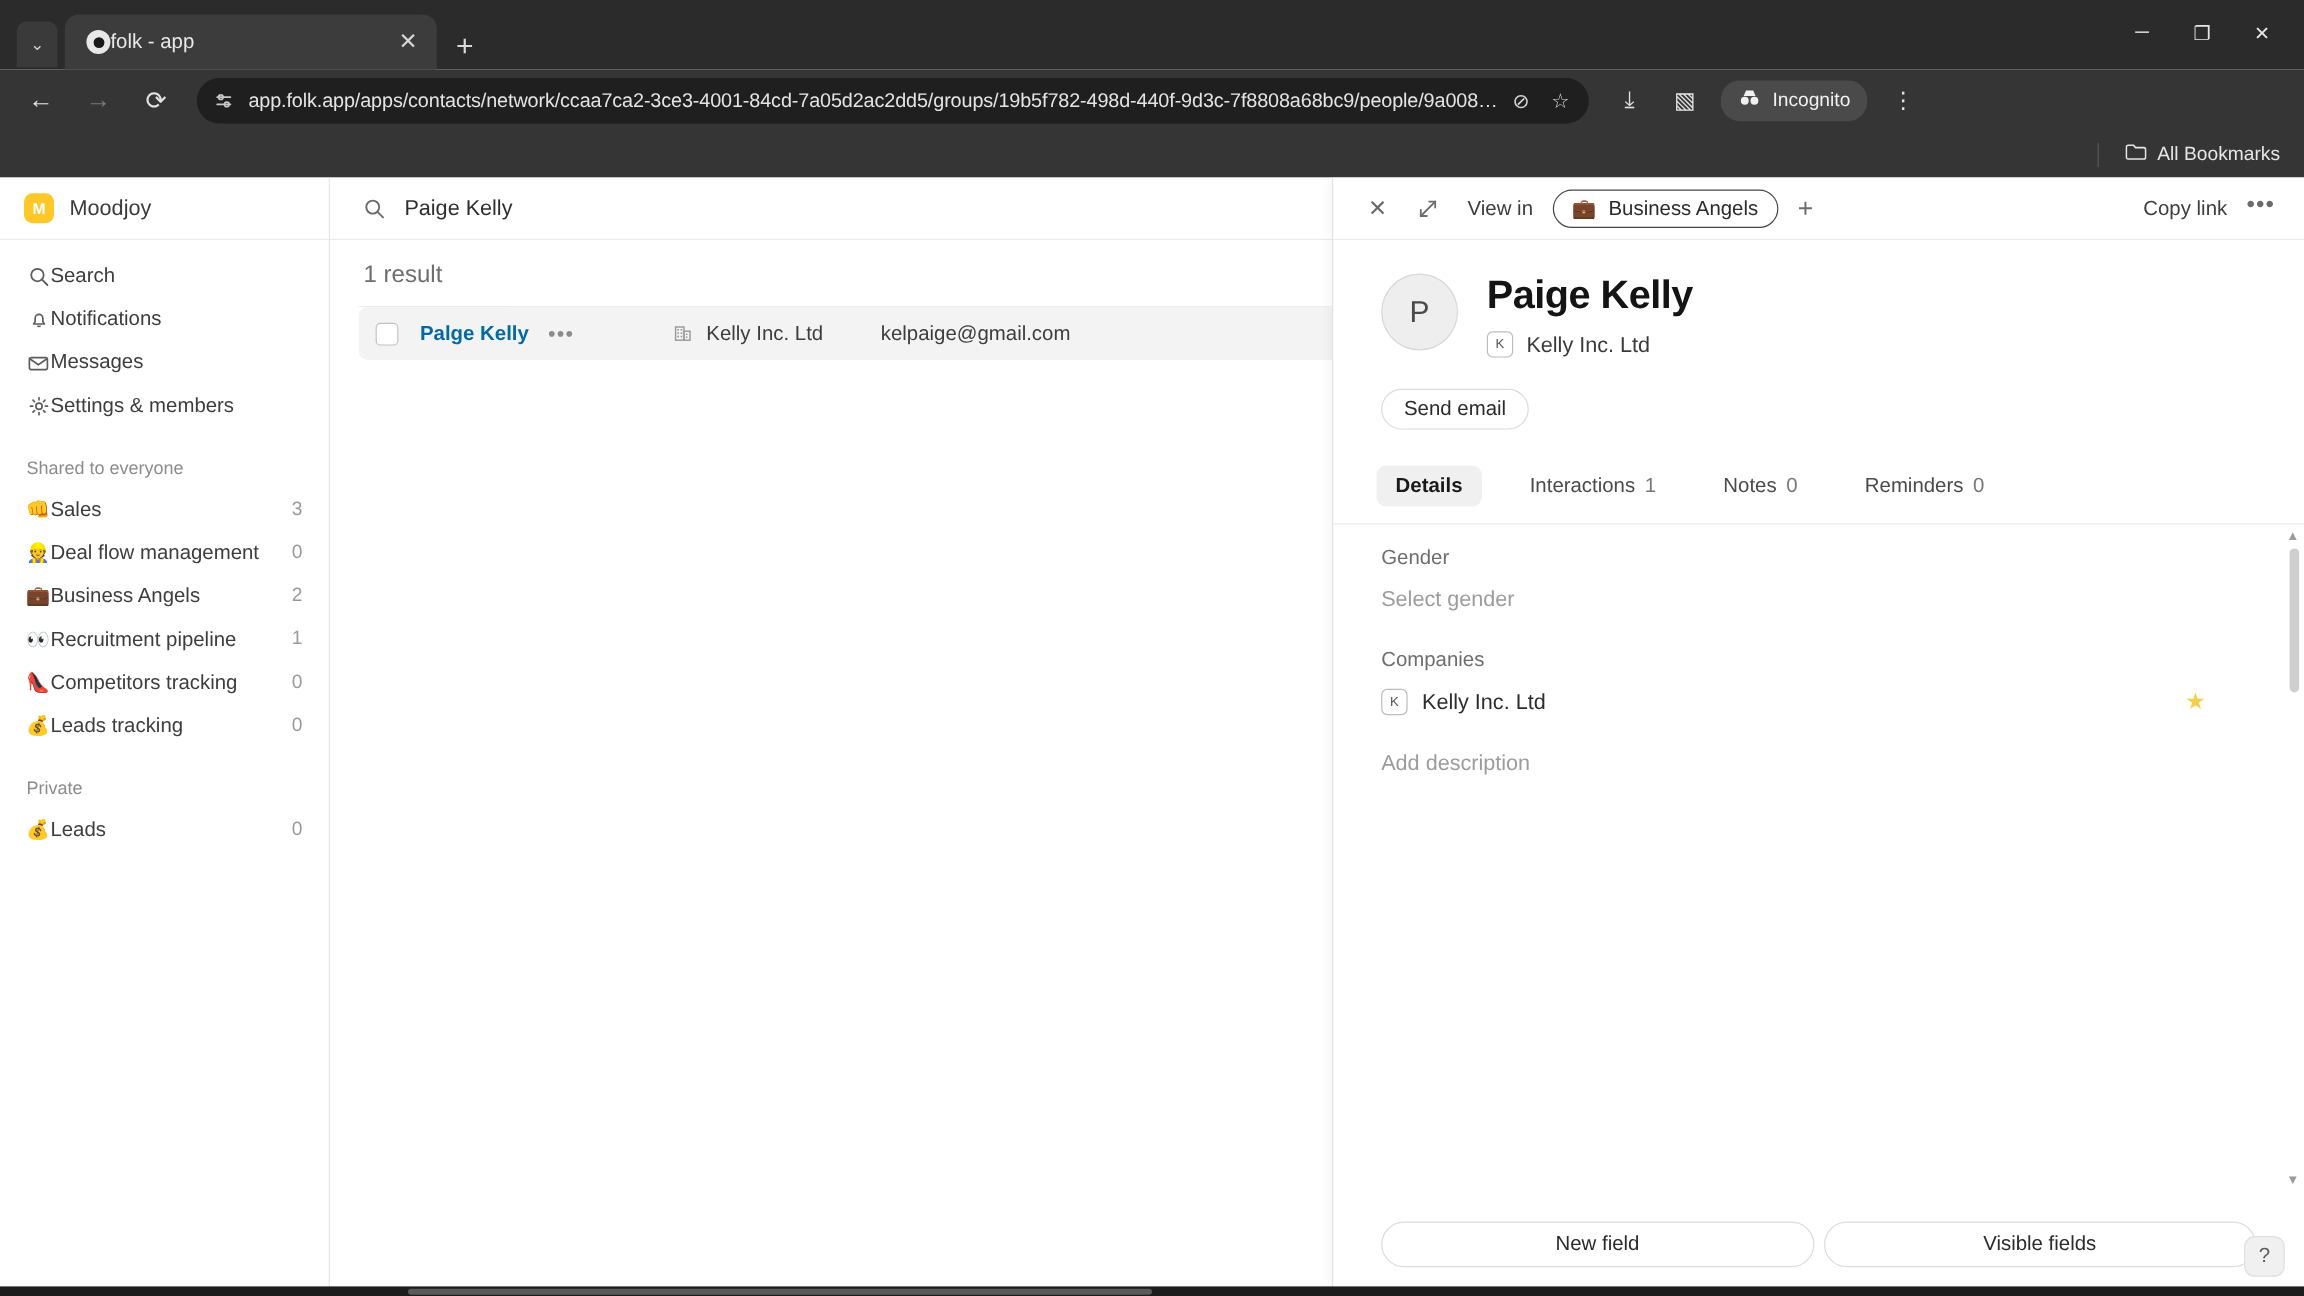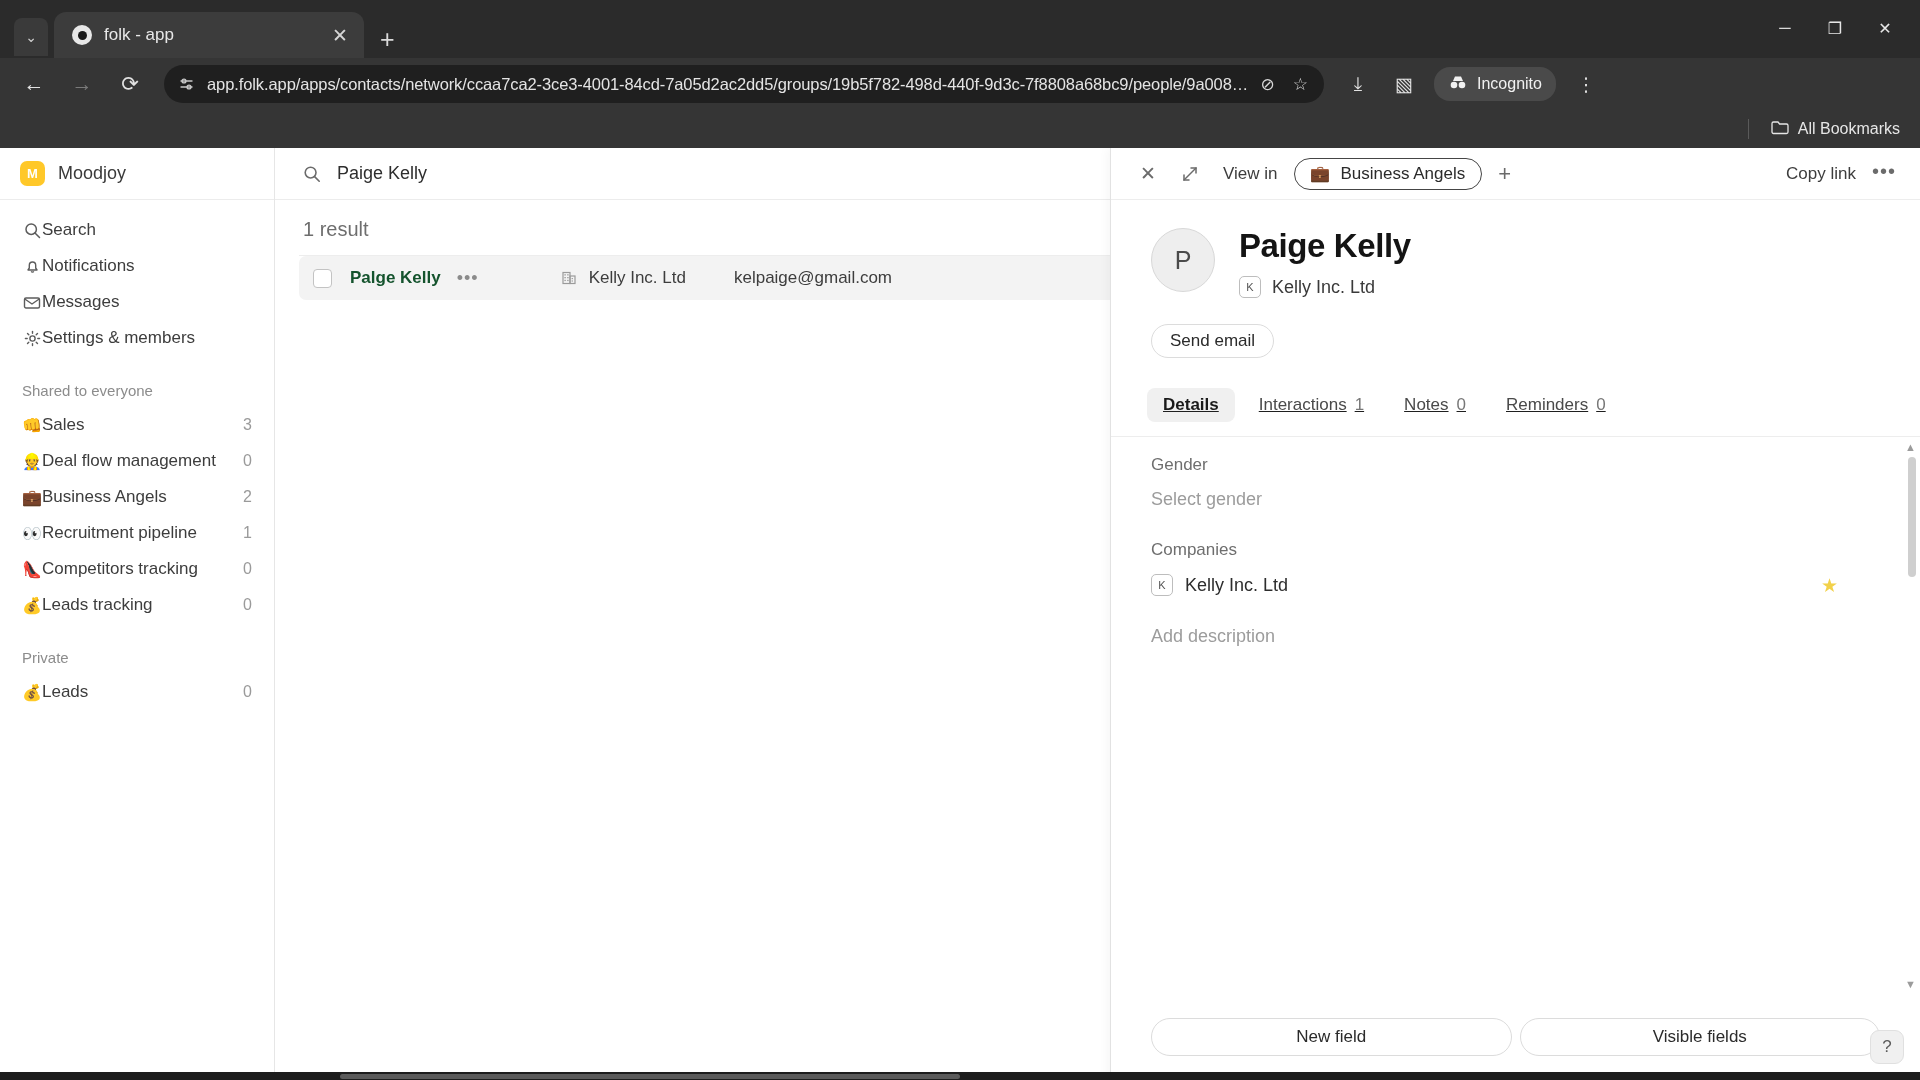--- a/index.html
+++ b/index.html
@@ -14,21 +14,21 @@
   
   .browser { width: 1920px; height: 1080px; display: flex; flex-direction: column; }
   .chrome-top { background: #2b2b2b; height: 58px; display: flex; align-items: flex-end; padding: 0 6px; position: relative; }
   .tab-list-btn {
     width: 34px; height: 38px; margin: 0 6px 2px 8px; border-radius: 8px 8px 0 0;
     background: #3a3a3a; display: flex; align-items: center; justify-content: center;
     color: #cfcfcf; font-size: 14px;
   }
   .tab {
     width: 310px; height: 46px; background: #3c3c3c; border-radius: 12px 12px 0 0;
-    display: flex; align-items: center; padding: 0 12px 0 18px; gap: 12px; color: #e8e8e8;
+    display: flex; align-items: center; padding: 0 12px 0 18px; color: #e8e8e8;
     font-size: 17px; position: relative;
   }
   .tab-favicon {
     width: 20px; height: 20px; border-radius: 50%; background: #e8e8e8;
     display: flex; align-items: center; justify-content: center; flex: 0 0 auto;
   }
   .tab-favicon .dot { width: 9px; height: 9px; border-radius: 50%; background: #1a1a1a; }
   .tab-title { flex: 1; white-space: nowrap; overflow: hidden; text-overflow: ellipsis; }
   .tab-close { color: #d6d6d6; font-size: 19px; line-height: 1; padding: 4px; border-radius: 50%; }
   .new-tab { color: #dadada; font-size: 25px; margin: 0 0 6px 16px; line-height: 1; }
@@ -85,21 +85,21 @@
   .list-search { height: 52px; display: flex; align-items: center; gap: 16px; padding: 0 28px; border-bottom: 1px solid #ececec; }
   .list-search .s-icon { color: #6b6b6b; font-size: 17px; display: flex; align-items: center; }
   .list-search .s-text { font-size: 18px; color: #2e2e2e; }
   .result-count { font-size: 20px; color: #6e6e6e; padding: 18px 28px 14px 28px; }
   .row-head-sep { height: 1px; background: #ededed; margin: 0 24px; }
   .contact-row {
     margin: 0 24px; height: 44px; display: flex; align-items: center; gap: 0;
     background: #f3f3f3; border-radius: 7px; padding: 0 14px;
   }
   .checkbox { width: 19px; height: 19px; border: 1.6px solid #c3c3c3; border-radius: 4px; background: #fff; flex: 0 0 auto; }
-  .row-name { font-size: 17px; font-weight: 700; color: #14532d; margin-left: 18px; }
+  .row-name { font-size: 17px; font-weight: 700; color: #0369a1; margin-left: 18px; }
   .row-more { color: #8b8b8b; font-size: 18px; margin-left: 16px; letter-spacing: 1px; line-height: 0.6; }
   .row-company { display: flex; align-items: center; gap: 12px; margin-left: 82px; font-size: 17px; color: #3d3d3d; }
   .row-email { font-size: 17px; color: #3d3d3d; margin-left: 48px; white-space: nowrap; }
   .bld-icon { color: #9a9a9a; font-size: 15px; display: flex; align-items: center; }
 
   
   .detail {
     position: absolute; right: 0; top: 0; bottom: 0; width: 810px;
     background: #fff; border-left: 1px solid #e2e2e2; display: flex; flex-direction: column;
     box-shadow: -2px 0 10px rgba(0,0,0,0.045);
@@ -125,21 +125,21 @@
   .person-company { display: flex; align-items: center; gap: 11px; margin-top: 12px; font-size: 18px; color: #3a3a3a; }
   .chip-k {
     width: 22px; height: 22px; border: 1.3px solid #bdbdbd; border-radius: 5px;
     display: flex; align-items: center; justify-content: center; font-size: 11px; color: #555;
   }
   .send-email-btn {
     margin: 26px 0 0 40px; display: inline-flex; align-items: center; justify-content: center;
     height: 34px; padding: 0 18px; border: 1.3px solid #dcdcdc; border-radius: 18px;
     font-size: 17px; color: #2b2b2b; width: max-content; background: #fff;
   }
-  .tabs { display: flex; align-items: flex-end; gap: 8px; padding: 30px 40px 0 36px; text-decoration: underline; }
+  .tabs { display: flex; align-items: flex-end; gap: 24px; padding: 30px 40px 0 36px; }
   .tab-chip { height: 34px; display: flex; align-items: center; gap: 8px; padding: 0 16px; border-radius: 8px; font-size: 17px; color: #4a4a4a; }
   .tab-chip.active { background: #f0f0f0; color: #1a1a1a; font-weight: 700; }
   .tab-chip .cnt { color: #777; font-weight: 400; }
 
   .fields-wrap { flex: 1; position: relative; overflow: hidden; margin-top: 14px; border-top: 1px solid #ededed; }
   .fields { padding: 18px 40px 20px 40px; }
   .field { margin-bottom: 30px; }
   .field-label { font-size: 17px; color: #6e6e6e; margin-bottom: 14px; }
   .field-value { font-size: 18px; color: #2d2d2d; }
   .field-value.placeholder { color: #9c9c9c; }

